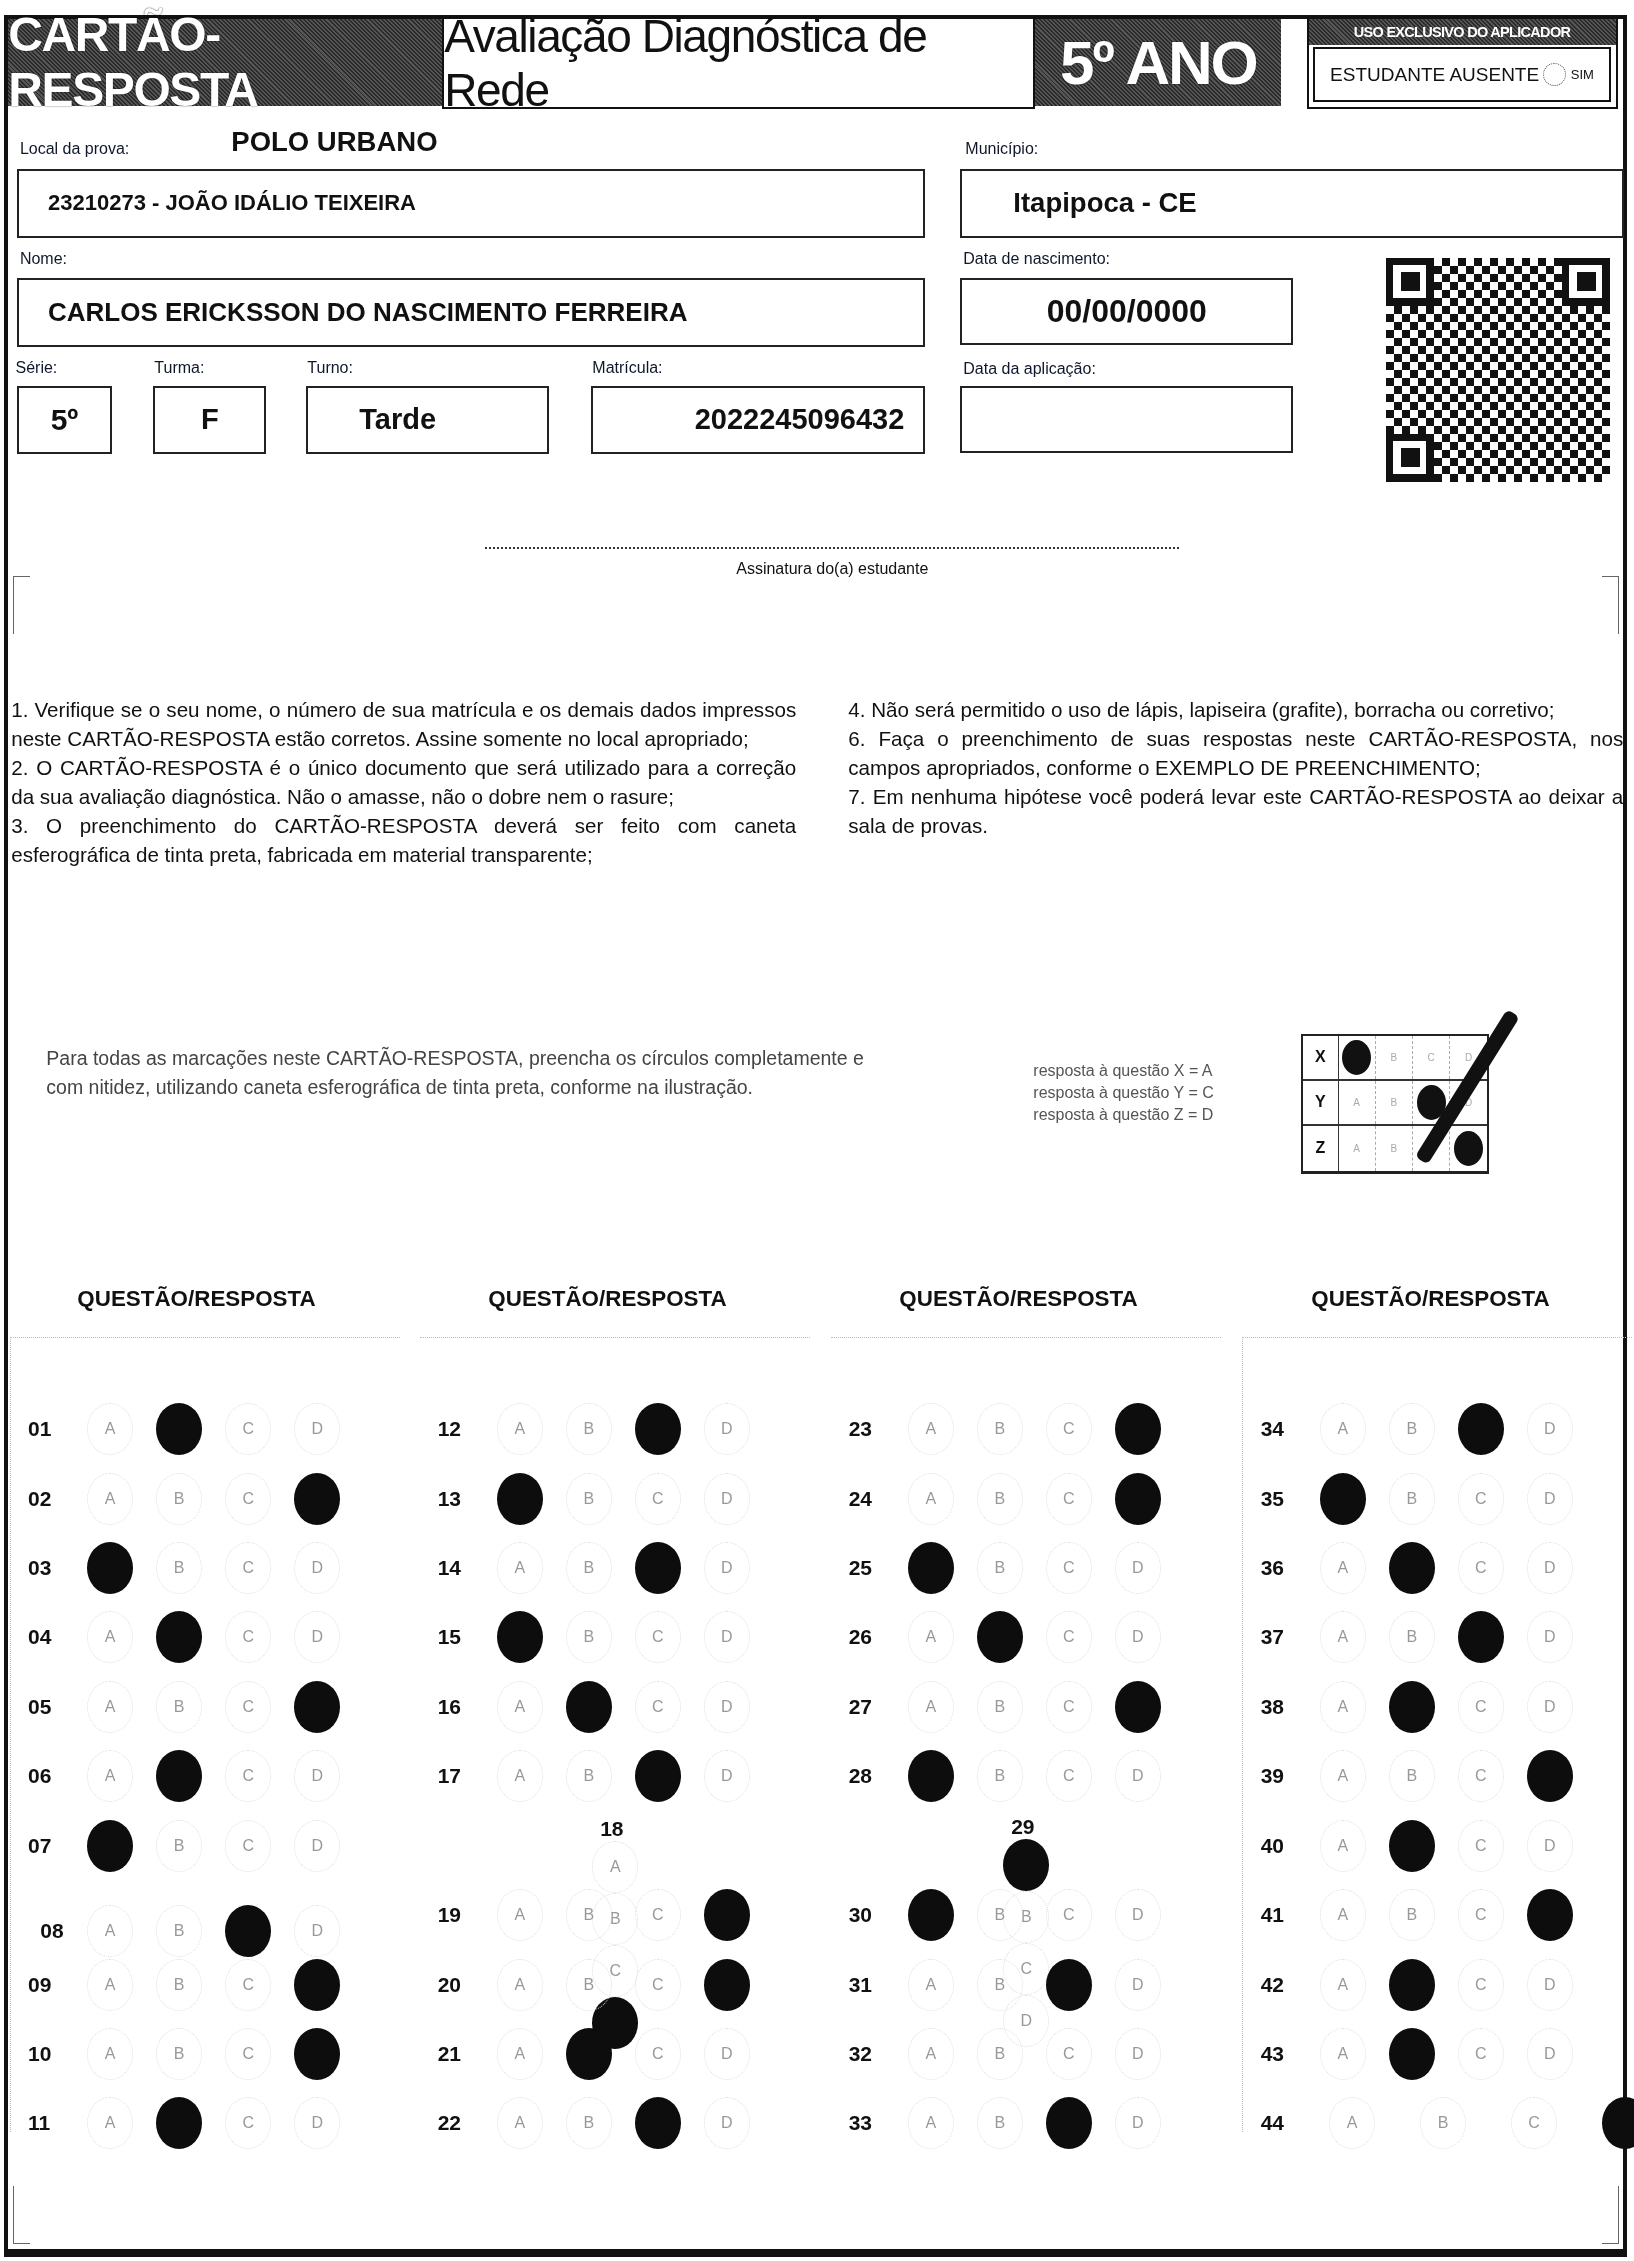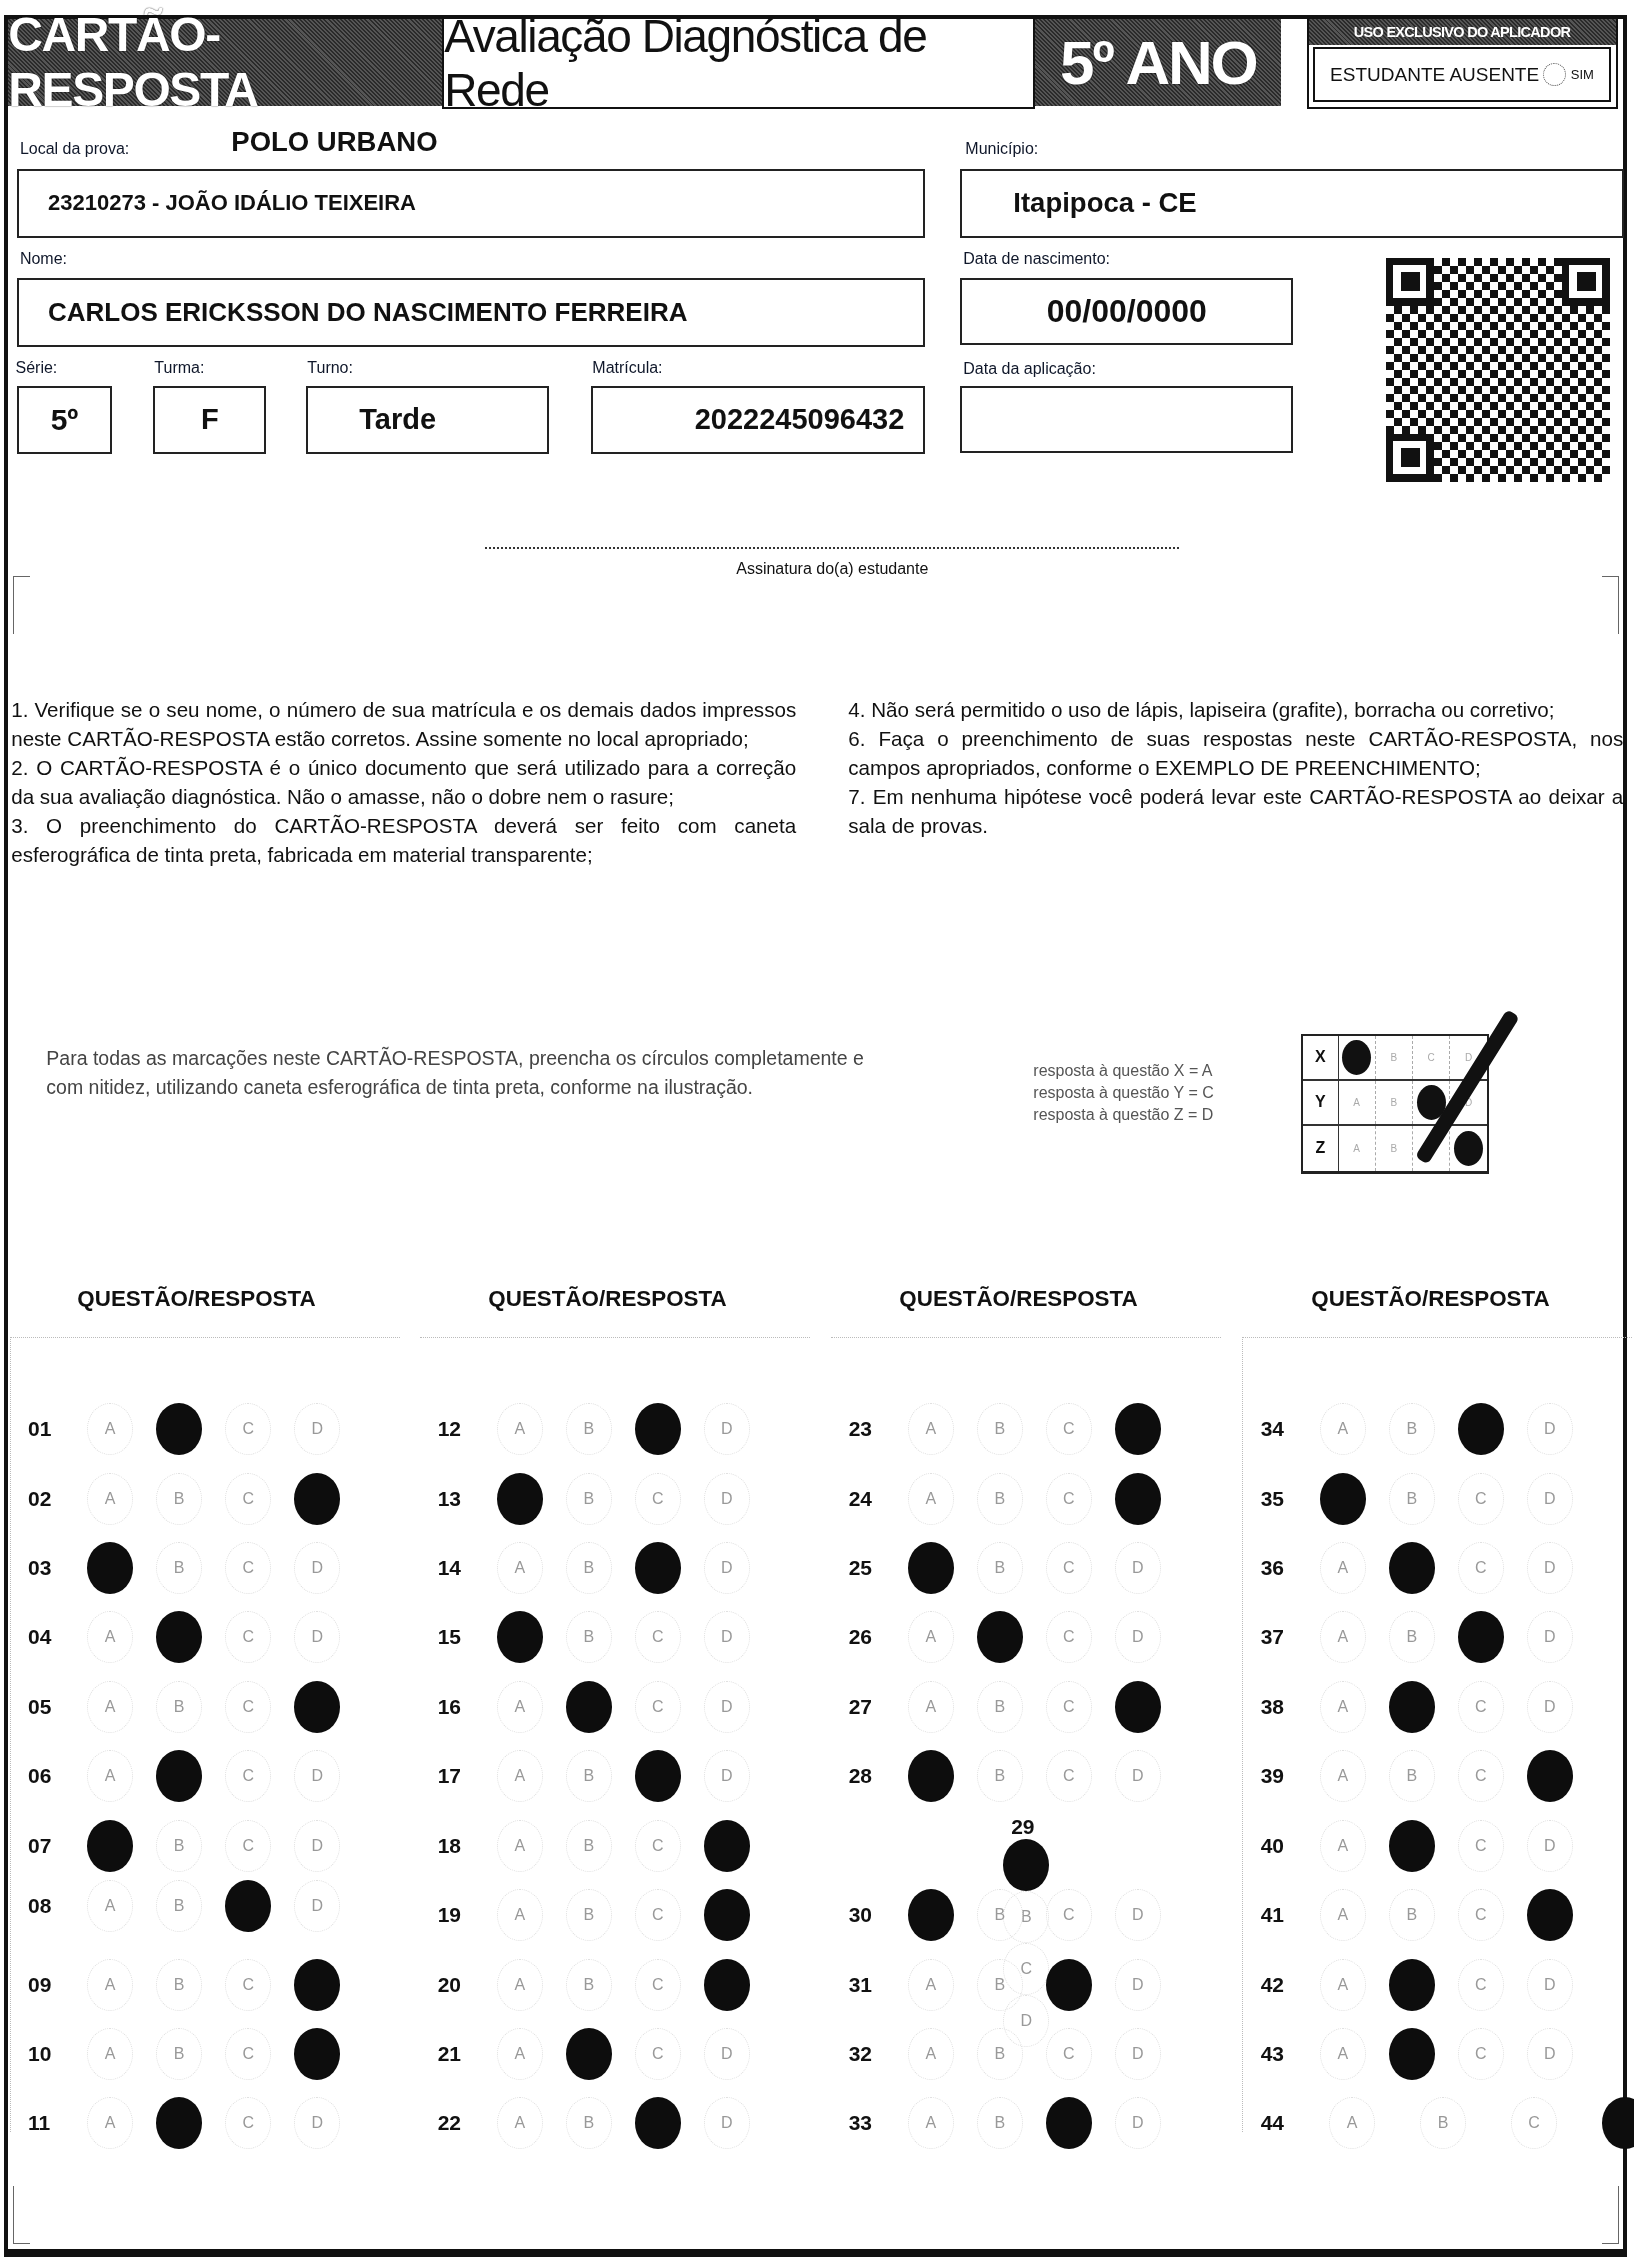--- a/index.html
+++ b/index.html
@@ -352,21 +352,21 @@
         <div class="opt">
           <span class="bub">B</span>
         </div>
         <div class="opt">
           <span class="bub">C</span>
         </div>
         <div class="opt">
           <span class="bub">D</span>
         </div>
       </div>
-      <div class="qrow" style="top: 539px;">
+      <div class="qrow" style="top: 564px; text-align: center;">
         <div class="qnum">08</div>
         <div class="opt">
           <span class="bub">A</span>
         </div>
         <div class="opt">
           <span class="bub">B</span>
         </div>
         <div class="opt filled">
           <span class="bub">C</span>
         </div>
@@ -504,21 +504,21 @@
         <div class="opt">
           <span class="bub">B</span>
         </div>
         <div class="opt filled">
           <span class="bub">C</span>
         </div>
         <div class="opt">
           <span class="bub">D</span>
         </div>
       </div>
-      <div class="qrow" style="top: 479px;">
+      <div class="qrow" style="top: 479px; flex-direction: column;">
         <div class="qnum">18</div>
         <div class="opt">
           <span class="bub">A</span>
         </div>
         <div class="opt">
           <span class="bub">B</span>
         </div>
         <div class="opt">
           <span class="bub">C</span>
         </div>

